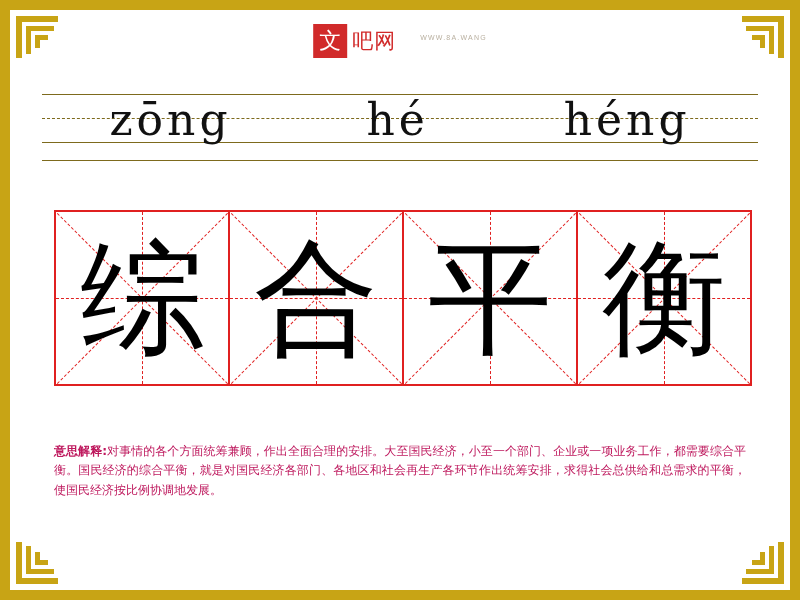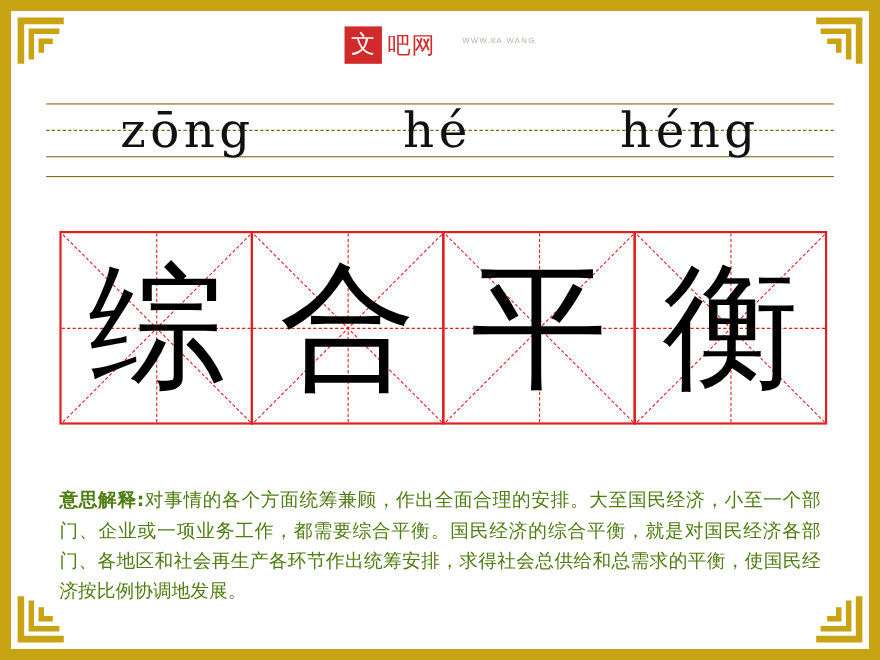--- a/index.html
+++ b/index.html
@@ -173,23 +173,23 @@
     z-index: 2;
   }
 
   
   .explain {
     position: absolute;
     left: 44px;
     right: 44px;
     top: 432px;
     font-family: "DejaVu Sans", sans-serif;
-    font-size: 17px;
+    font-size: 12px;
     line-height: 1.62;
-    color: #4d7c0f;
+    color: #be185d;
     text-align: justify;
   }
   .explain .label {
     font-weight: bold;
   }
 </style>
 </head>
 <body>
 
 <div class="page">

